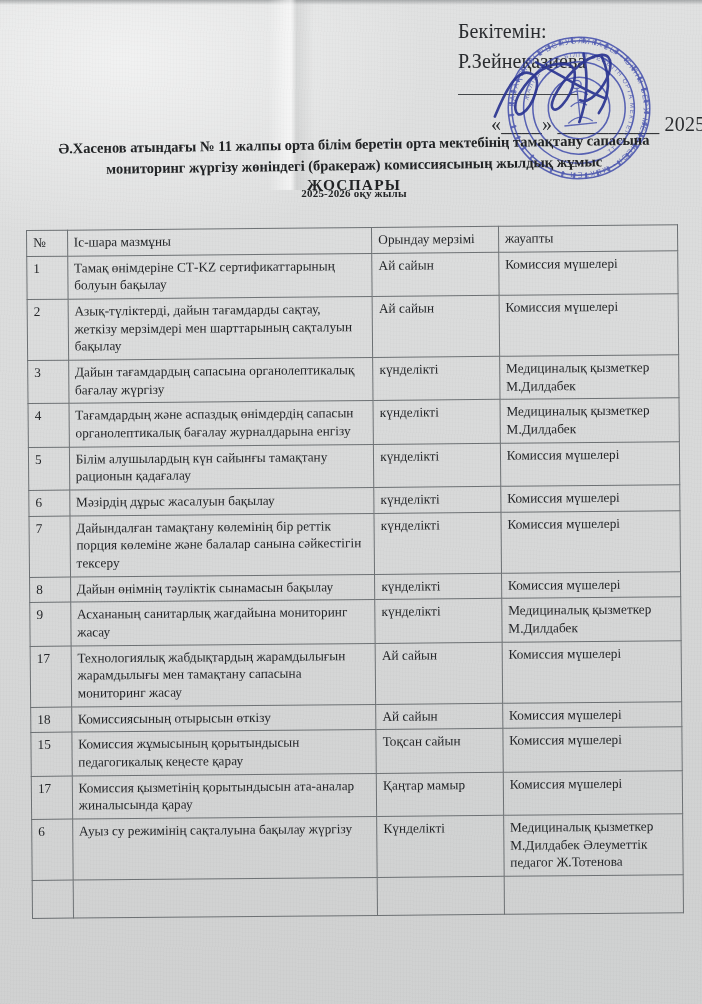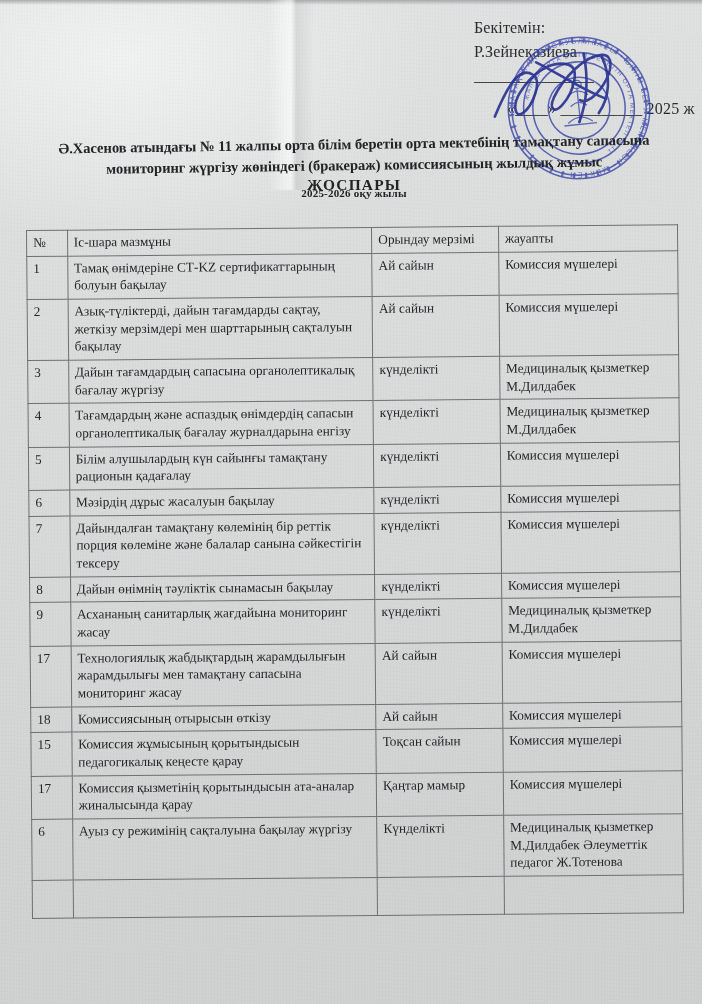--- a/index.html
+++ b/index.html
@@ -49,24 +49,24 @@
   .topedge {
     position: absolute;
     left: 0; top: 0; width: 702px; height: 5px;
     background: linear-gradient(180deg, rgba(120,124,126,.55), rgba(120,124,126,0));
     pointer-events: none;
   }
 
   
   .approval {
     position: absolute;
-    left: 474px;
+    left: 458px;
     top: 16px;
     width: 216px;
-    font-size: 16px;
+    font-size: 20px;
     line-height: 1.52;
     letter-spacing: .1px;
     color: #2a2c2f;
   }
   .approval .ln { white-space: nowrap; }
   .approval .sigline {
     margin-top: 16px;
     width: 120px;
     border-bottom: 1.1px solid #44474a;
     height: 1px;

